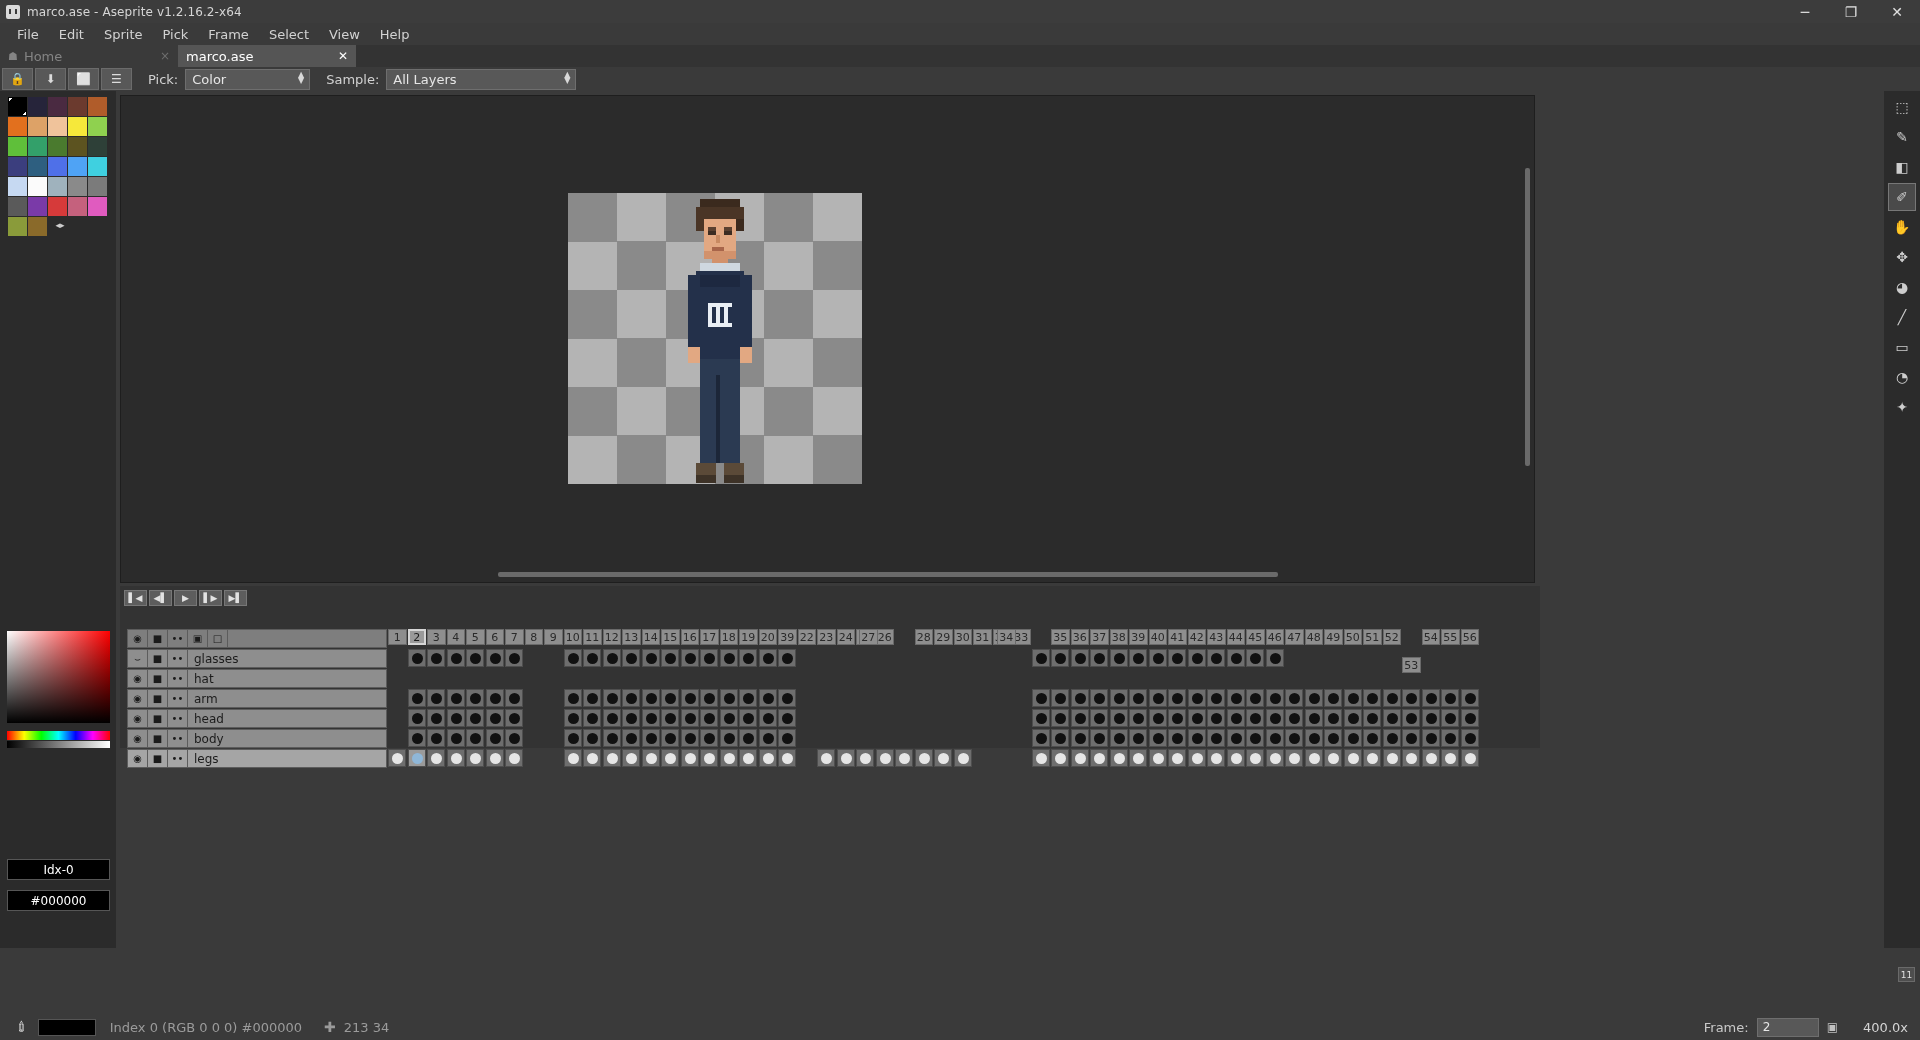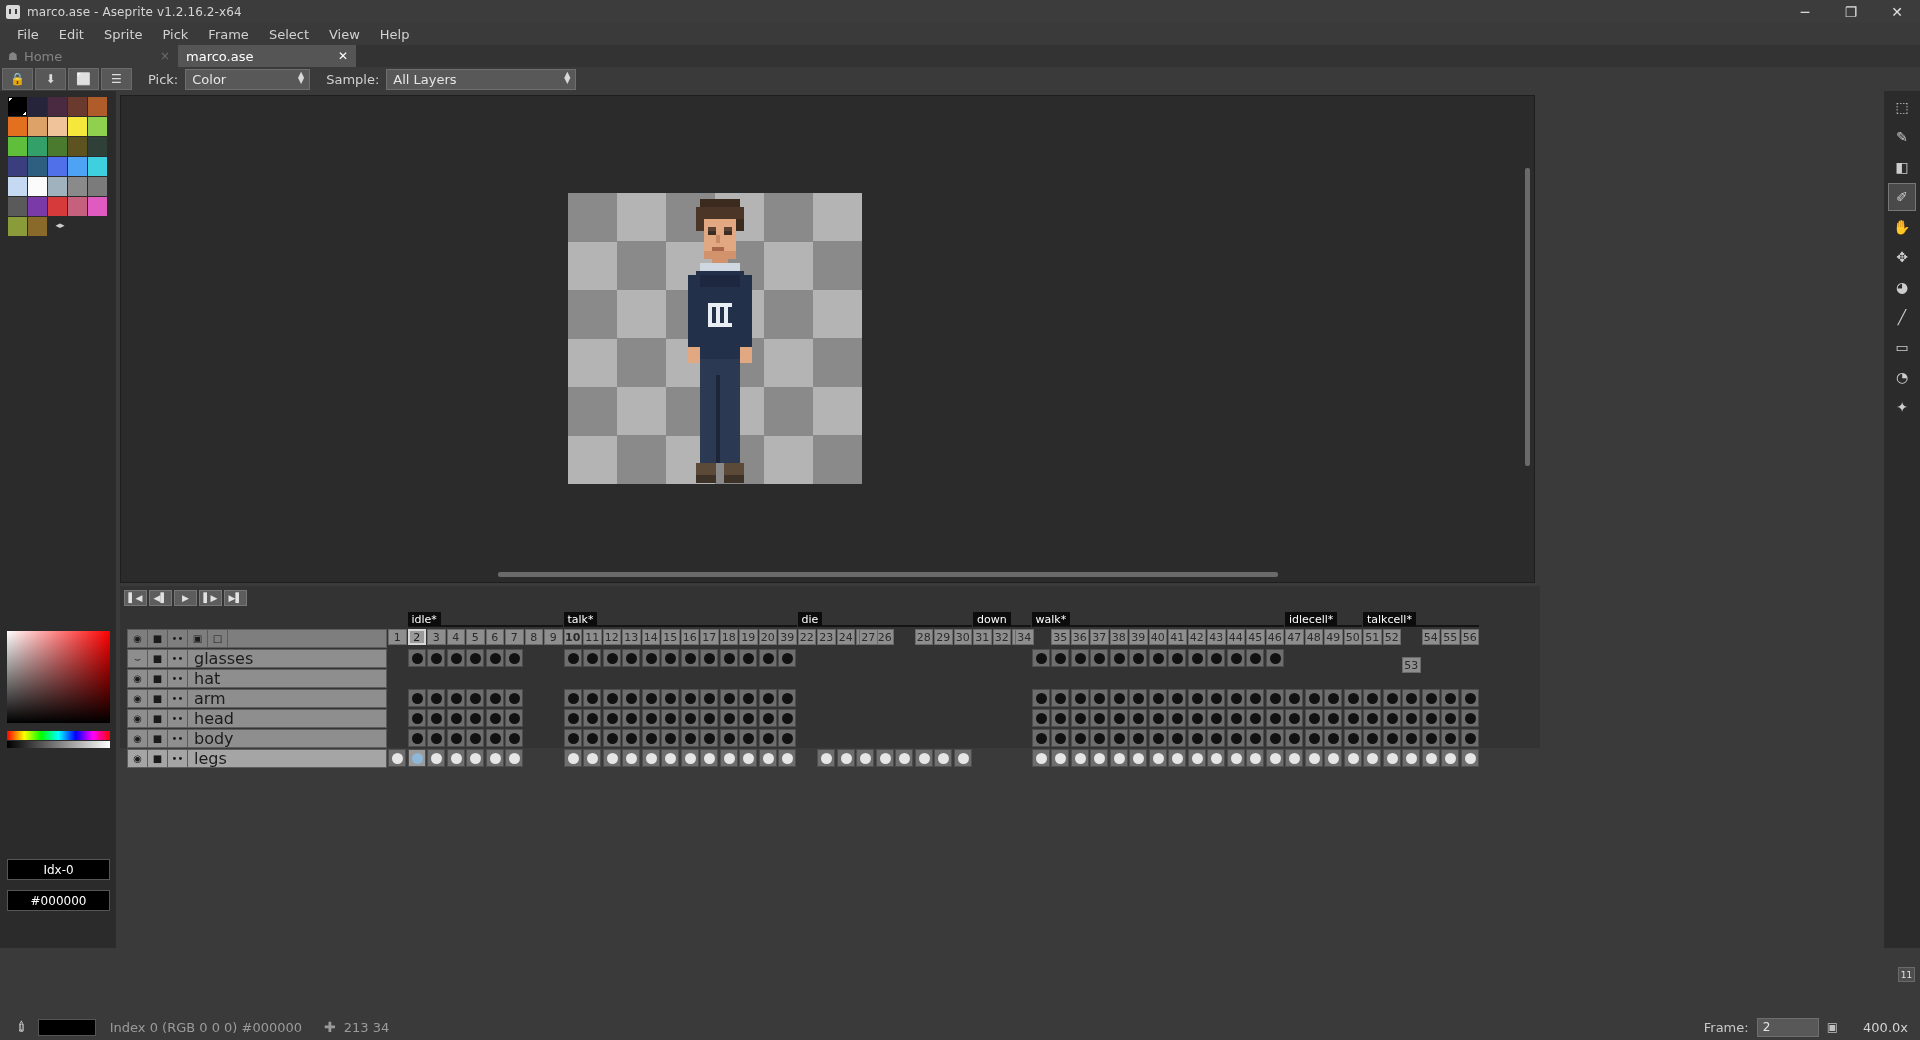--- a/index.html
+++ b/index.html
@@ -121,21 +121,21 @@
      border:1px solid #6a6a6a; }
   .fnum.sel { background:#9a9a9a; border:2px solid #d6d6d6; color:#1c1c1c; }
 
   .layer-col { position:absolute; left:7px; top:19px; width:260px; }
   .lrow { height:19px; display:flex; align-items:center; background:#8e8e8e;
      border:1px solid #5c5c5c; margin-bottom:1px; }
   .lrow.hdr { background:#7e7e7e; }
   .lrow.sel { background:#a5a5a5; }
   .lcell { width:20px; height:17px; display:flex; align-items:center; justify-content:center;
      font-size:10px; color:#1b1b1b; border-right:1px solid #5c5c5c; }
-  .lname { padding-left:6px; font-size:16px; color:#1c1c1c; }
+  .lname { padding-left:6px; font-size:12px; color:#1c1c1c; }
 
   .cel-grid { position:absolute; left:268px; top:19px; }
   .celrow { position:absolute; height:19px; }
   .cel { position:absolute; top:0; width:18px; height:18px; background:#6e6e6e;
      border:1px solid #4e4e4e; }
   .cel .dot { position:absolute; left:3px; top:3px; width:11px; height:11px;
      border-radius:50%; background:#111; }
   .cel .dot.empty { background:#e6e6e6; }
   .cel.selcel { background:#9a9a9a; }
   .cel.selcel .dot { background:#8fb7d8; }
@@ -330,47 +330,31 @@
 
   <div class="timeline">
     <div class="tl-nav" id="tl-nav">
         <div class="tl-navbtn">▌◀</div>
         <div class="tl-navbtn">◀▌</div>
         <div class="tl-navbtn">▶</div>
         <div class="tl-navbtn">▌▶</div>
         <div class="tl-navbtn">▶▌</div>
       </div>
     <div class="tl-body">
-      <div class="tag-row" id="tag-row">
-          <div class="tag-line" style="left: 287.5px; width: 155px;"></div>
-          <div class="tag" style="left: 287.5px;">idle*</div>
-          <div class="tag-line" style="left: 443.5px; width: 233px;"></div>
-          <div class="tag" style="left: 443.5px;">talk*</div>
-          <div class="tag-line" style="left: 677.5px; width: 174.5px;"></div>
-          <div class="tag" style="left: 677.5px;">die</div>
-          <div class="tag-line" style="left: 853px; width: 57.5px;"></div>
-          <div class="tag" style="left: 853px;">down</div>
-          <div class="tag-line" style="left: 911.5px; width: 252.5px;"></div>
-          <div class="tag" style="left: 911.5px;">walk*</div>
-          <div class="tag-line" style="left: 1165px; width: 77px;"></div>
-          <div class="tag" style="left: 1165px;">idlecell*</div>
-          <div class="tag-line" style="left: 1243px; width: 116px;"></div>
-          <div class="tag" style="left: 1243px;">talkcell*</div>
-        </div>
       <div class="hdr-row" id="frame-hdr">
           <div class="fnum" style="left: 268px; width: 18.5px;">1</div>
           <div class="fnum sel" style="left: 287.5px; width: 18.5px;">2</div>
           <div class="fnum" style="left: 307px; width: 18.5px;">3</div>
           <div class="fnum" style="left: 326.5px; width: 18.5px;">4</div>
           <div class="fnum" style="left: 346px; width: 18.5px;">5</div>
           <div class="fnum" style="left: 365.5px; width: 18.5px;">6</div>
           <div class="fnum" style="left: 385px; width: 18.5px;">7</div>
           <div class="fnum" style="left: 404.5px; width: 18.5px;">8</div>
           <div class="fnum" style="left: 424px; width: 18.5px;">9</div>
-          <div class="fnum" style="left: 443.5px; width: 18.5px; font-weight: bold;">10</div>
+          <div class="fnum" style="left: 443.5px; width: 18.5px;">10</div>
           <div class="fnum" style="left: 463px; width: 18.5px;">11</div>
           <div class="fnum" style="left: 482.5px; width: 18.5px;">12</div>
           <div class="fnum" style="left: 502px; width: 18.5px;">13</div>
           <div class="fnum" style="left: 521.5px; width: 18.5px;">14</div>
           <div class="fnum" style="left: 541px; width: 18.5px;">15</div>
           <div class="fnum" style="left: 560.5px; width: 18.5px;">16</div>
           <div class="fnum" style="left: 580px; width: 18.5px;">17</div>
           <div class="fnum" style="left: 599.5px; width: 18.5px;">18</div>
           <div class="fnum" style="left: 619px; width: 18.5px;">19</div>
           <div class="fnum" style="left: 638.5px; width: 18.5px;">20</div>
@@ -380,21 +364,21 @@
           <div class="fnum" style="left: 716.5px; width: 18.5px;">24</div>
           <div class="fnum" style="left: 736px; width: 18.5px;">25</div>
           <div class="fnum" style="left: 755.5px; width: 18.5px;">26</div>
           <div class="fnum" style="left: 739px; width: 18.5px;">27</div>
           <div class="fnum" style="left: 794.5px; width: 18.5px;">28</div>
           <div class="fnum" style="left: 814px; width: 18.5px;">29</div>
           <div class="fnum" style="left: 833.5px; width: 18.5px;">30</div>
           <div class="fnum" style="left: 853px; width: 18.5px;">31</div>
           <div class="fnum" style="left: 872.5px; width: 18.5px;">32</div>
           <div class="fnum" style="left: 892px; width: 18.5px;">33</div>
-          <div class="fnum" style="left: 895px; width: 18.5px;">34</div>
+          <div class="fnum" style="left: 877px; width: 18.5px;">34</div>
           <div class="fnum" style="left: 931px; width: 18.5px;">35</div>
           <div class="fnum" style="left: 950.5px; width: 18.5px;">36</div>
           <div class="fnum" style="left: 970px; width: 18.5px;">37</div>
           <div class="fnum" style="left: 989.5px; width: 18.5px;">38</div>
           <div class="fnum" style="left: 1009px; width: 18.5px;">39</div>
           <div class="fnum" style="left: 1028.5px; width: 18.5px;">40</div>
           <div class="fnum" style="left: 1048px; width: 18.5px;">41</div>
           <div class="fnum" style="left: 1067.5px; width: 18.5px;">42</div>
           <div class="fnum" style="left: 1087px; width: 18.5px;">43</div>
           <div class="fnum" style="left: 1106.5px; width: 18.5px;">44</div>

